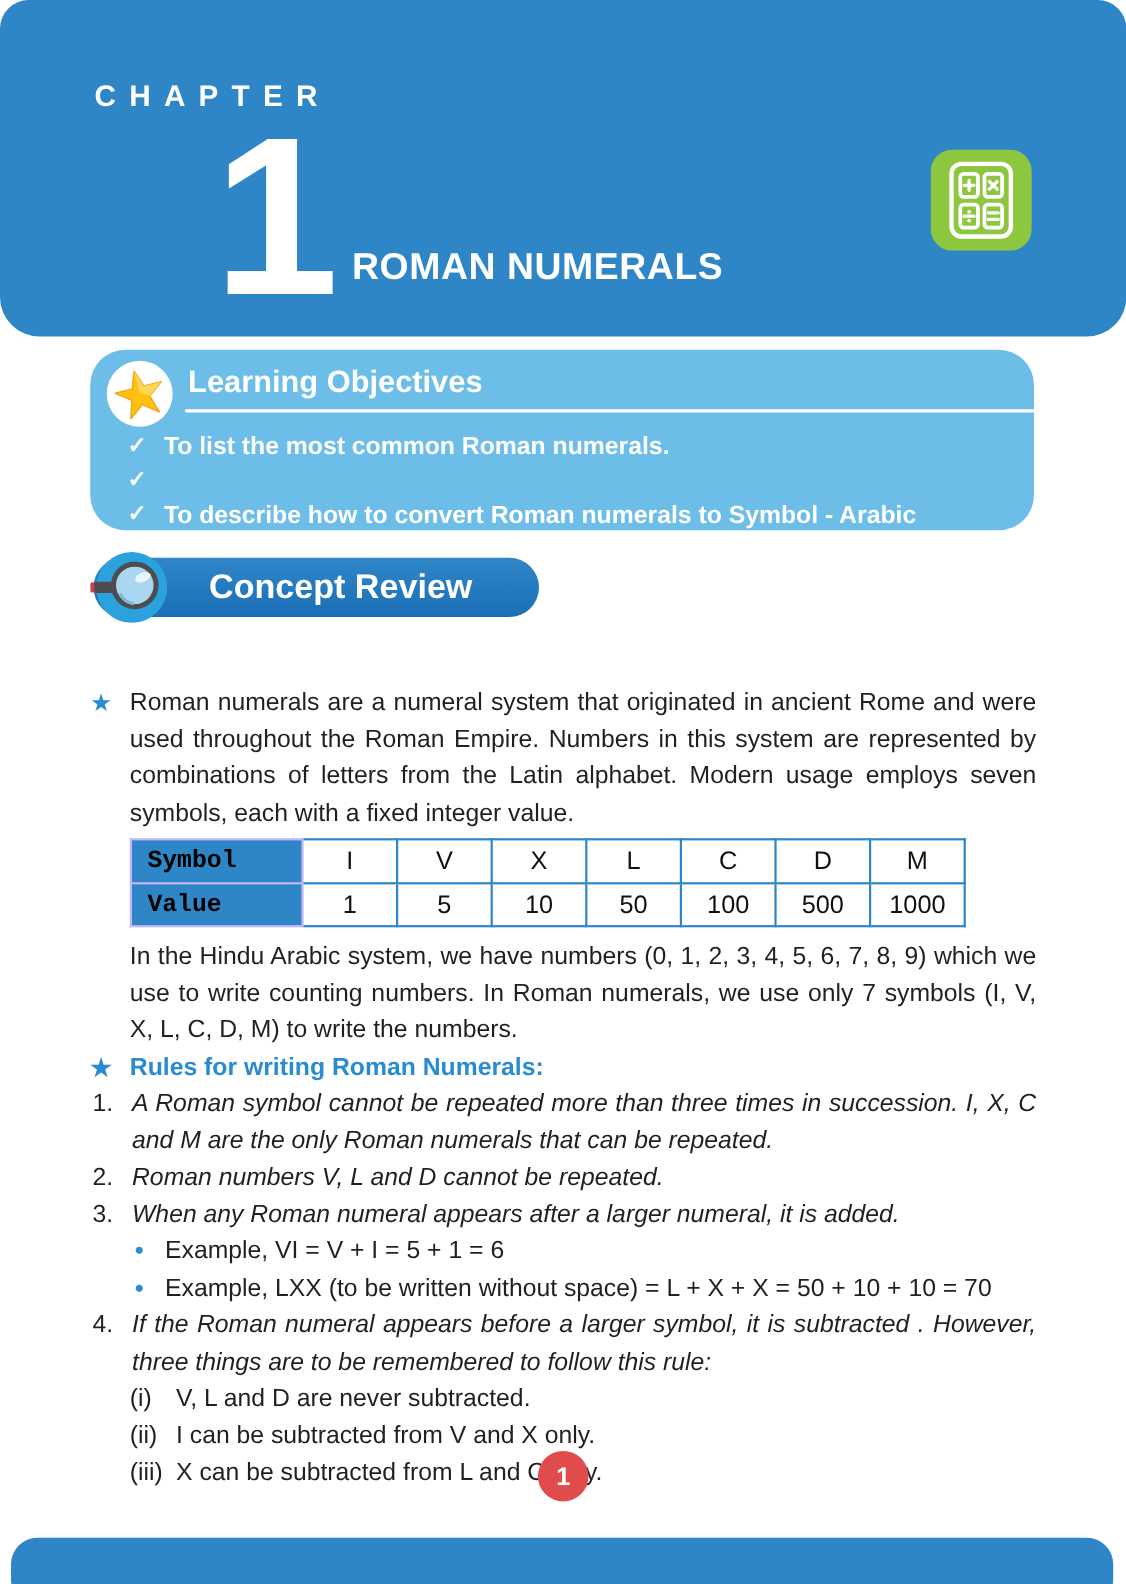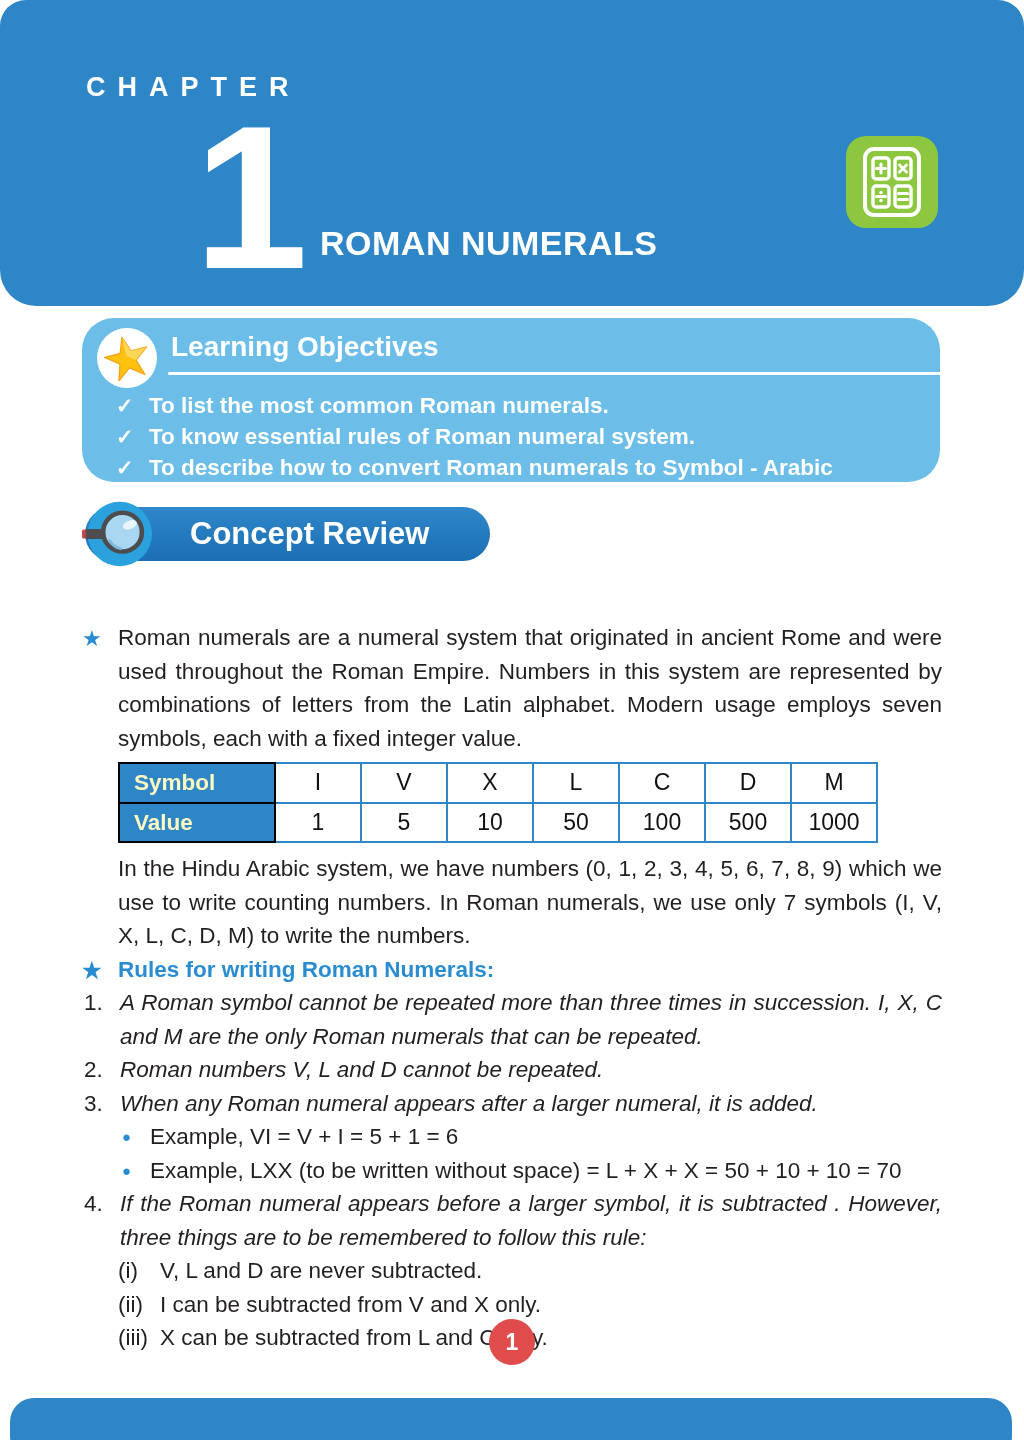--- a/index.html
+++ b/index.html
@@ -64,23 +64,24 @@
   .content {
     position:absolute; left:82px; top:621px; width:860px;
     font-size:22.5px; line-height:33.5px;
   }
   .star-para { position:relative; padding-left:36px; text-align:justify; margin:0; }
   .star-bullet { position:absolute; left:0; top:1px; color:#2A8CD0; font-size:22px; }
   .rules-heading { position:relative; padding-left:36px; color:#2A8CD0; font-weight:bold; margin:0; }
 
   table.symtab { border-collapse:collapse; margin:7px 0 9px 36px; }
   table.symtab th {
-    background:#2E86C6; color:#fef9c3; font-size:22.5px; font-weight:bold;
+    background:#2E86C6; color:#000000; font-size:22.5px; font-weight:bold;
     text-align:left; padding:2px 0 2px 14px; width:140px;
-    border:2px solid #000000;
+    border:2px solid #c4b5fd;
+    font-family:Liberation Mono, monospace;
   }
   table.symtab td {
     border:2px solid #2E86C6; width:84px; text-align:center;
     font-size:23px; color:#111; padding:2px 0;
   }
 
   .plain-para { padding-left:36px; text-align:justify; margin:8px 0 0 0; }
 
   .rule { display:flex; }
   .rule-marker { width:36px; flex-shrink:0; padding-left:2px; }
@@ -140,21 +141,20 @@
     </div>
     <div class="obj-title">Learning Objectives</div>
     <div class="obj-line"></div>
     <div class="obj-items">
       <div class="obj-item">
         <span class="obj-check">✓</span>
         <span>To list the most common Roman numerals.</span>
       </div>
       <div class="obj-item">
         <span class="obj-check">✓</span>
-        <span>To know essential rules of Roman numeral system.</span>
       </div>
       <div class="obj-item">
         <span class="obj-check">✓</span>
         <span>To describe how to convert Roman numerals to Symbol - Arabic numerals.</span>
       </div>
     </div>
   </div>
 
   <div class="concept">
     <svg class="concept-circle" viewBox="0 0 76 70">

